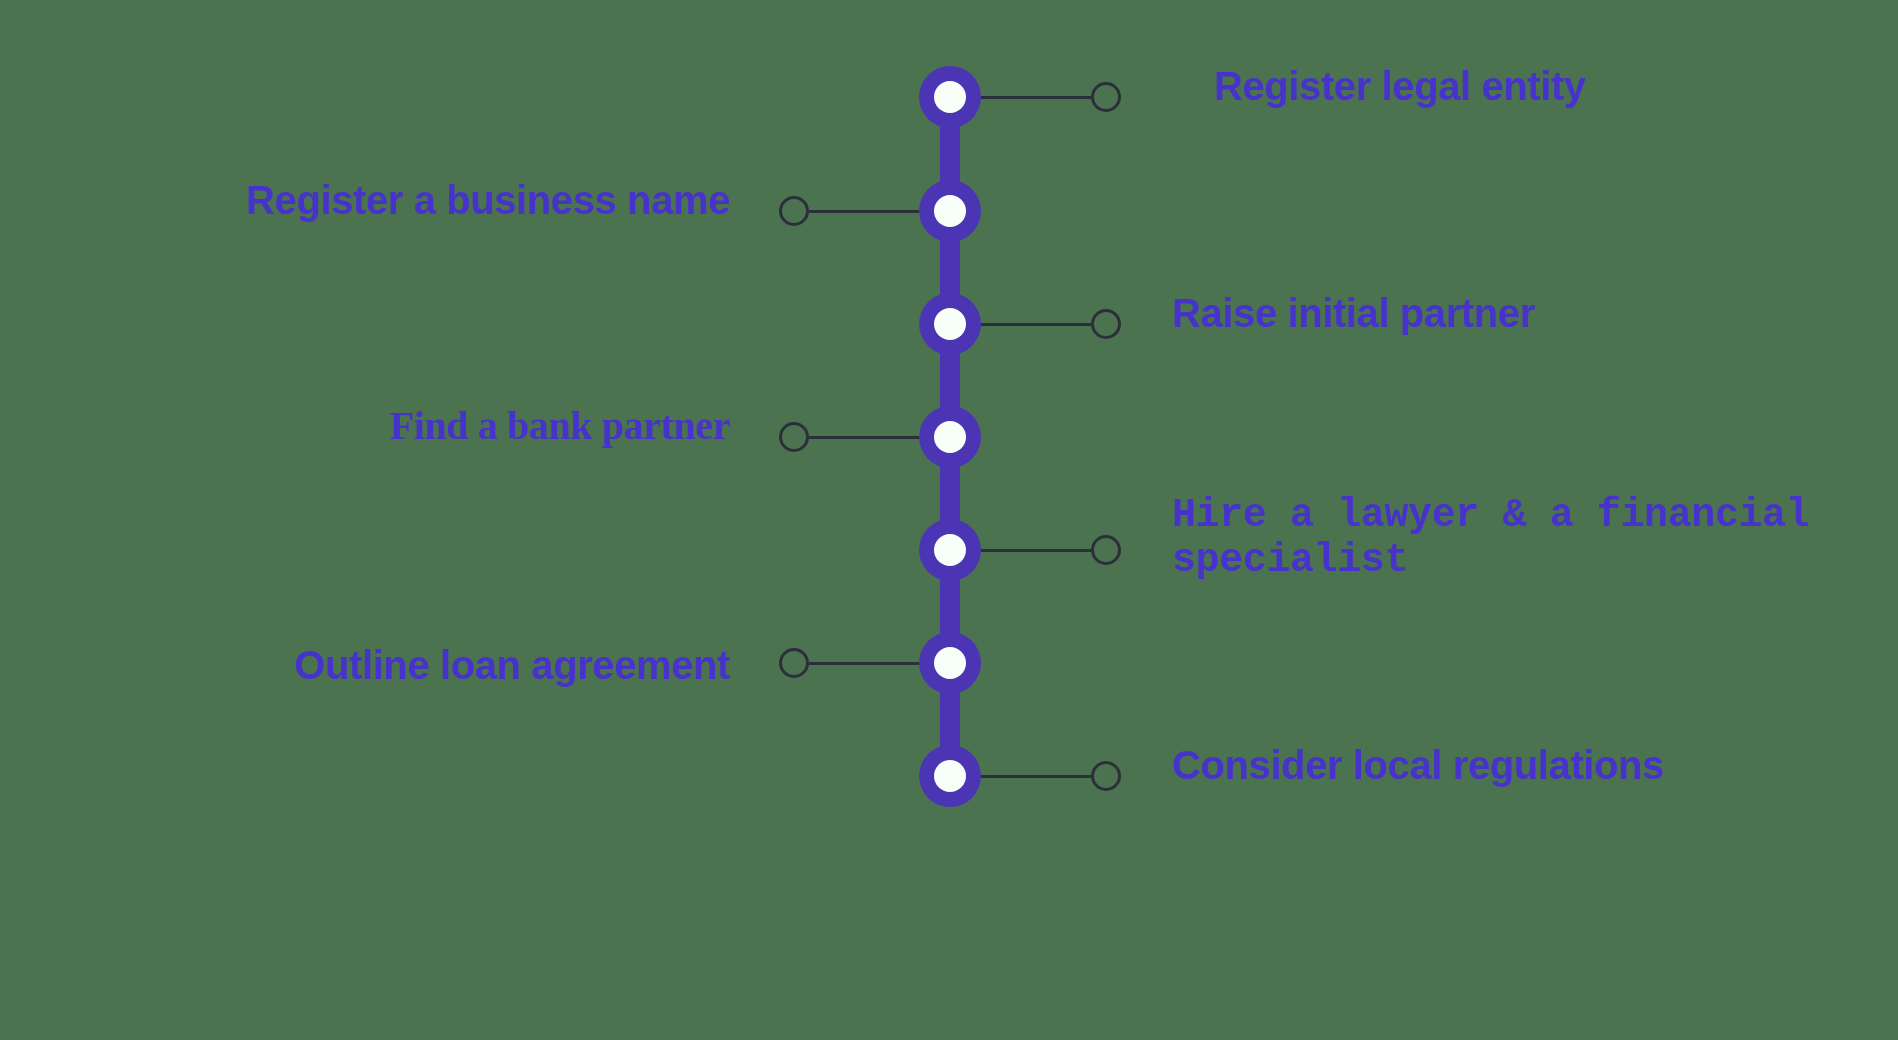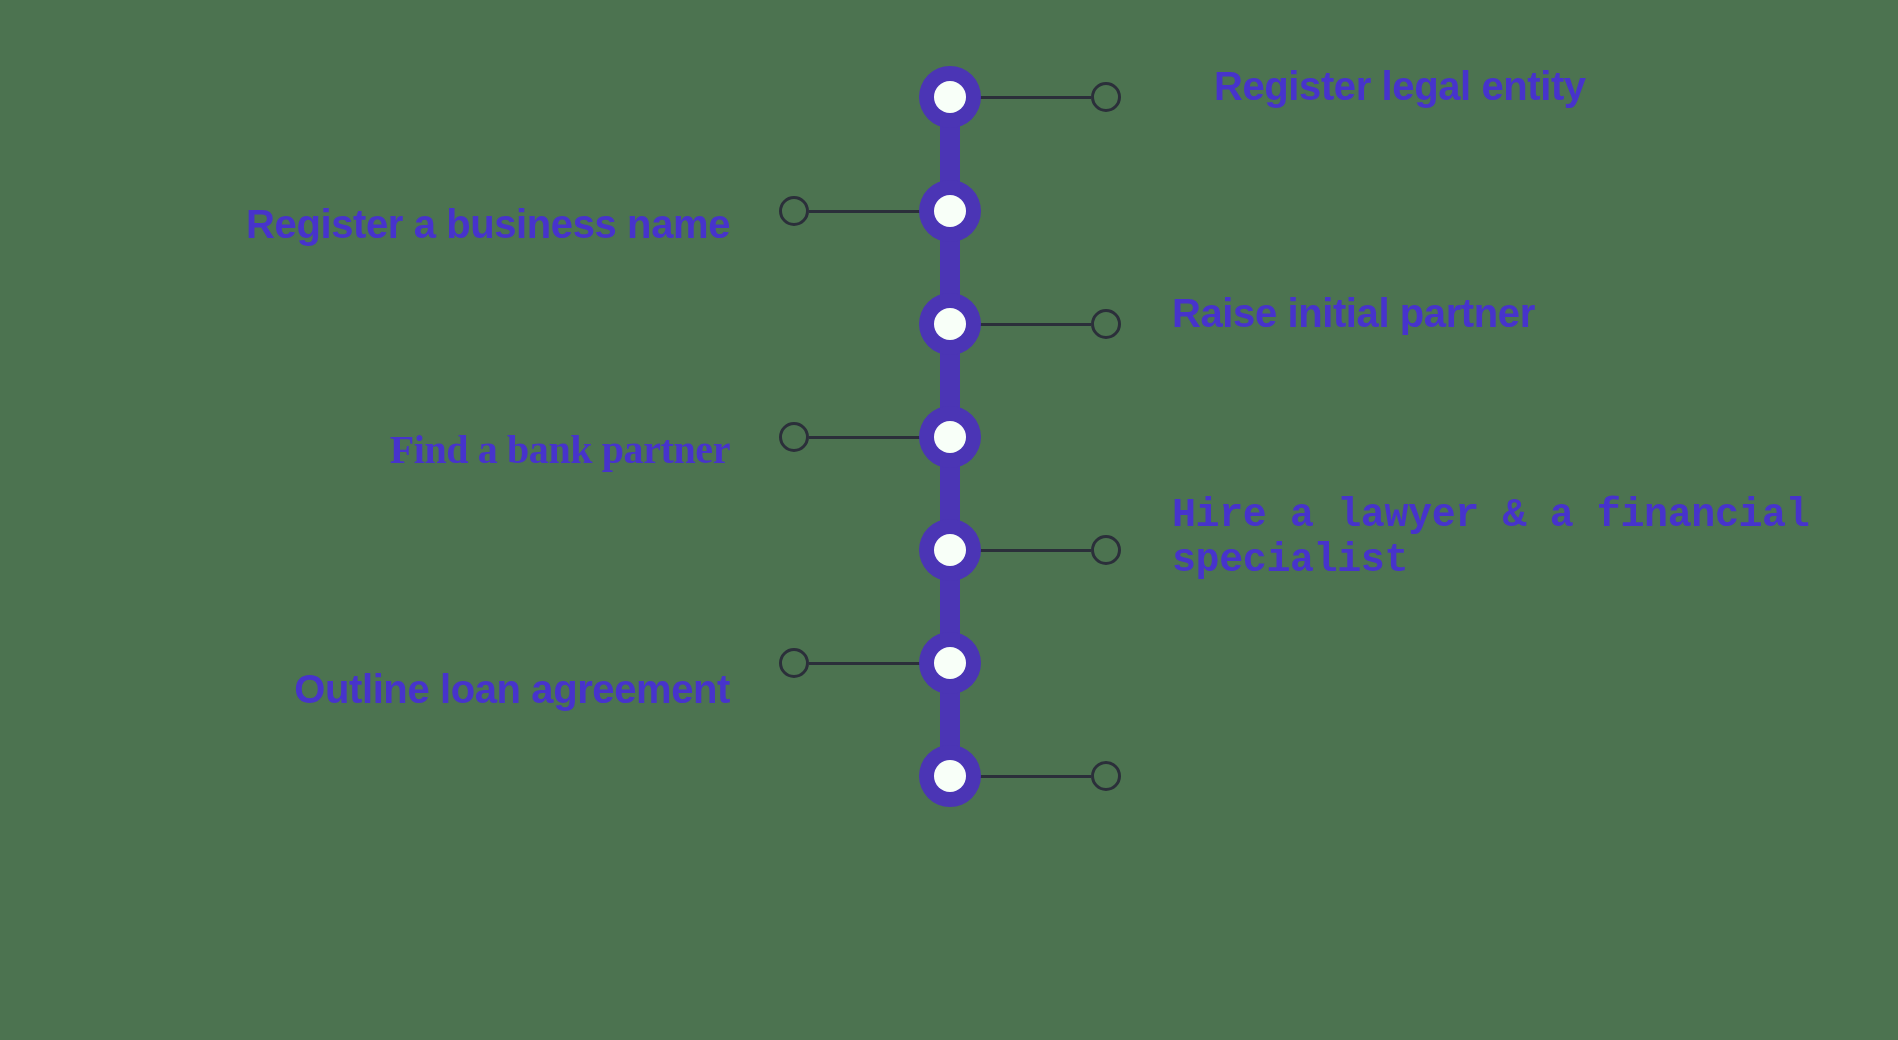--- a/index.html
+++ b/index.html
@@ -77,21 +77,20 @@
     font-weight: bold;
     line-height: 1.12;
     letter-spacing: -0.4px;
     white-space: pre-line;
   }
   .label.right {
     text-align: left;
   }
   .label.left {
     text-align: right;
-    margin-top: 24px;
   }
 </style>
 </head>
 <body>
 
 <div id="timeline-root">
   <div class="spine" style="top: 97px; height: 679px; left: 940px;"></div>
 <div class="connector-line" style="top: 96px; left: 977px; width: 114px;"></div>
     <div class="connector-dot" style="top: 97px; left: 1091px;"></div>
     <div class="node" style="top: 97px; left: 919px;">
@@ -127,13 +126,14 @@
     <div class="connector-dot" style="top: 663px; left: 779px;"></div>
     <div class="node" style="top: 663px; left: 919px;">
       <div class="node-core"></div>
     </div>
     <div class="label left" style="top: 643px; left: 20px; width: 710px; text-align: right;">Outline loan agreement</div>
     <div class="connector-line" style="top: 775px; left: 977px; width: 114px;"></div>
     <div class="connector-dot" style="top: 776px; left: 1091px;"></div>
     <div class="node" style="top: 776px; left: 919px;">
       <div class="node-core"></div>
     </div>
+    <div class="label right" style="top: 742.5px; left: 1172px; width: 700px;">Consider local regulations</div>
   </div>
 
 </body></html>

